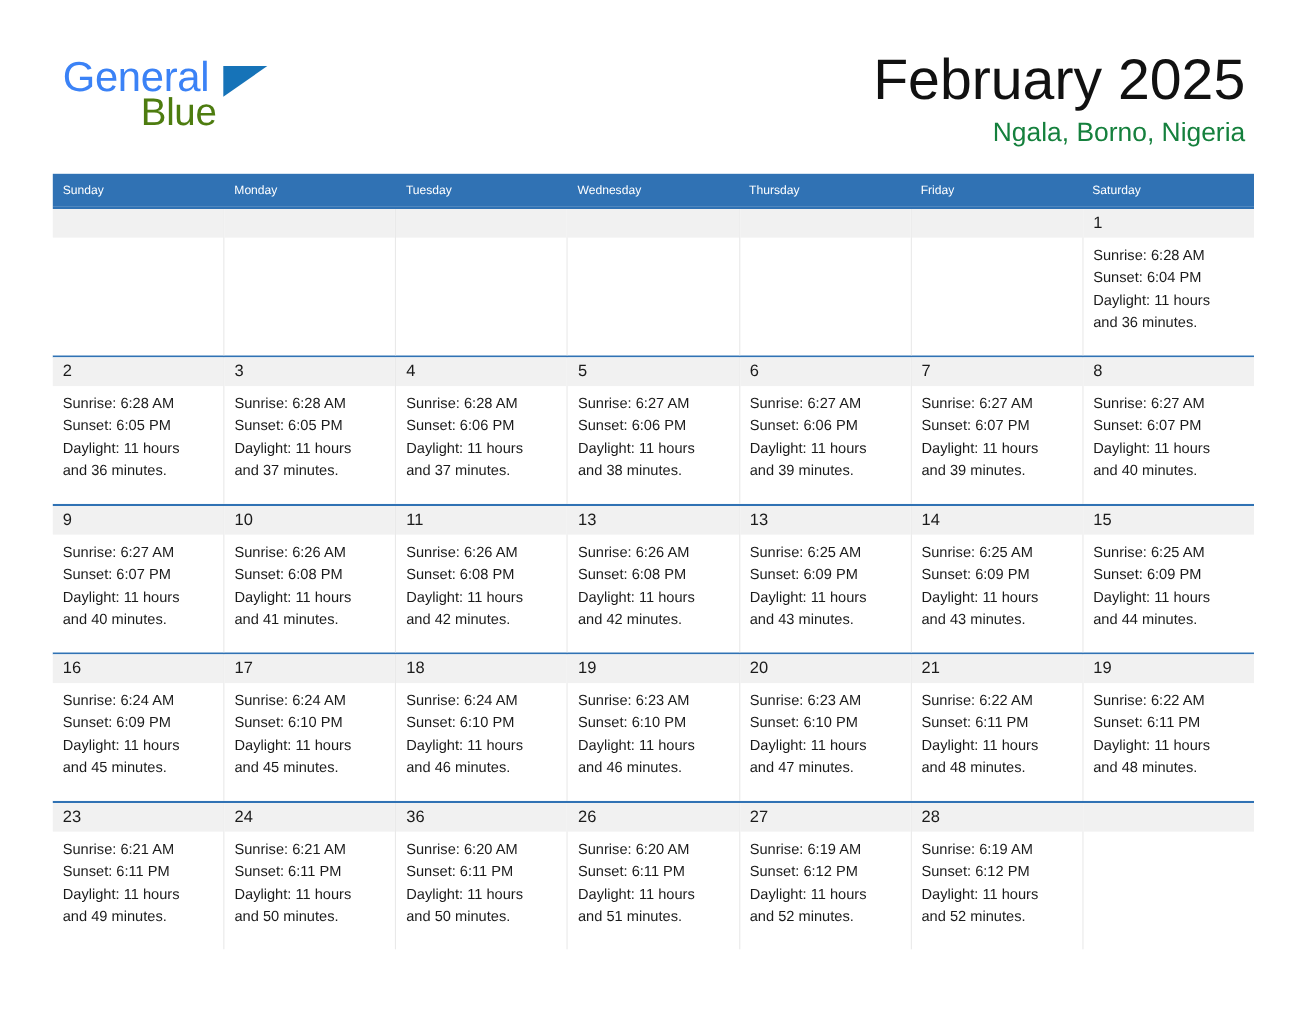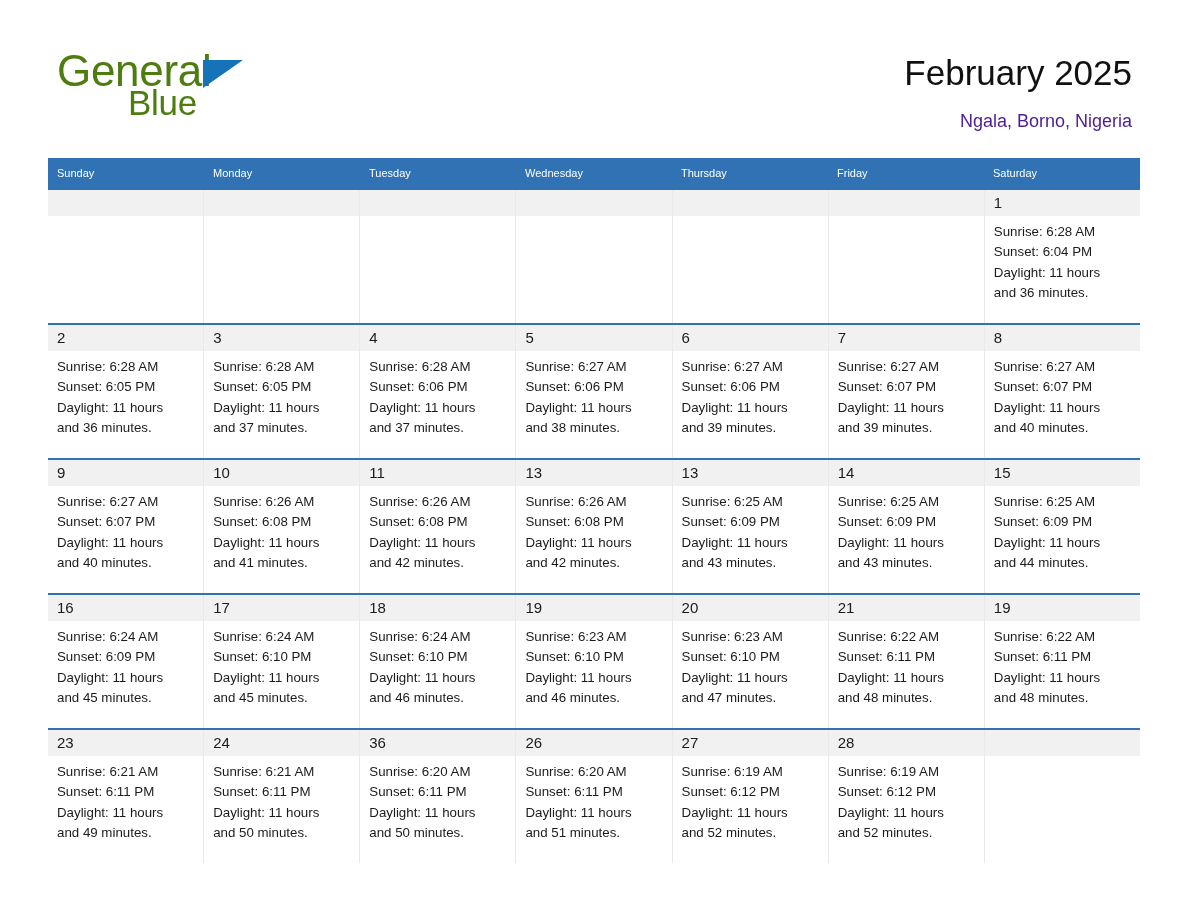--- a/index.html
+++ b/index.html
@@ -33,23 +33,23 @@
     position: absolute;
     left: 57px;
     top: 52px;
     width: 260px;
     height: 80px;
   }
   .logo-general {
     position: absolute;
     left: 0;
     top: 0;
-    font-size: 44px;
+    font-size: 38px;
     line-height: 38px;
-    color: #4d7c0f;
+    color: #3b82f6;
     font-family: "Liberation Sans", sans-serif;
     letter-spacing: -0.3px;
   }
   .logo-tri {
     position: absolute;
     left: 146px;
     top: 8px;
     width: 0;
     height: 0;
     border-left: 40px solid #1673b8;
@@ -65,31 +65,31 @@
     font-family: "Liberation Sans", sans-serif;
     letter-spacing: -0.3px;
   }
   .title-block {
     position: absolute;
     right: 56px;
     top: 48px;
     text-align: right;
   }
   .cal-title {
-    font-size: 35px;
+    font-size: 52px;
     line-height: 50px;
     color: #111111;
     font-weight: normal;
     margin: 0;
     white-space: nowrap;
   }
   .cal-subtitle {
-    font-size: 18px;
+    font-size: 24px;
     line-height: 30px;
-    color: #4c1d95;
+    color: #15803d;
     margin: 8px 0 0 0;
     white-space: nowrap;
   }
 
   
   .calendar {
     position: absolute;
     left: 48px;
     top: 158px;
     width: 1092px;

